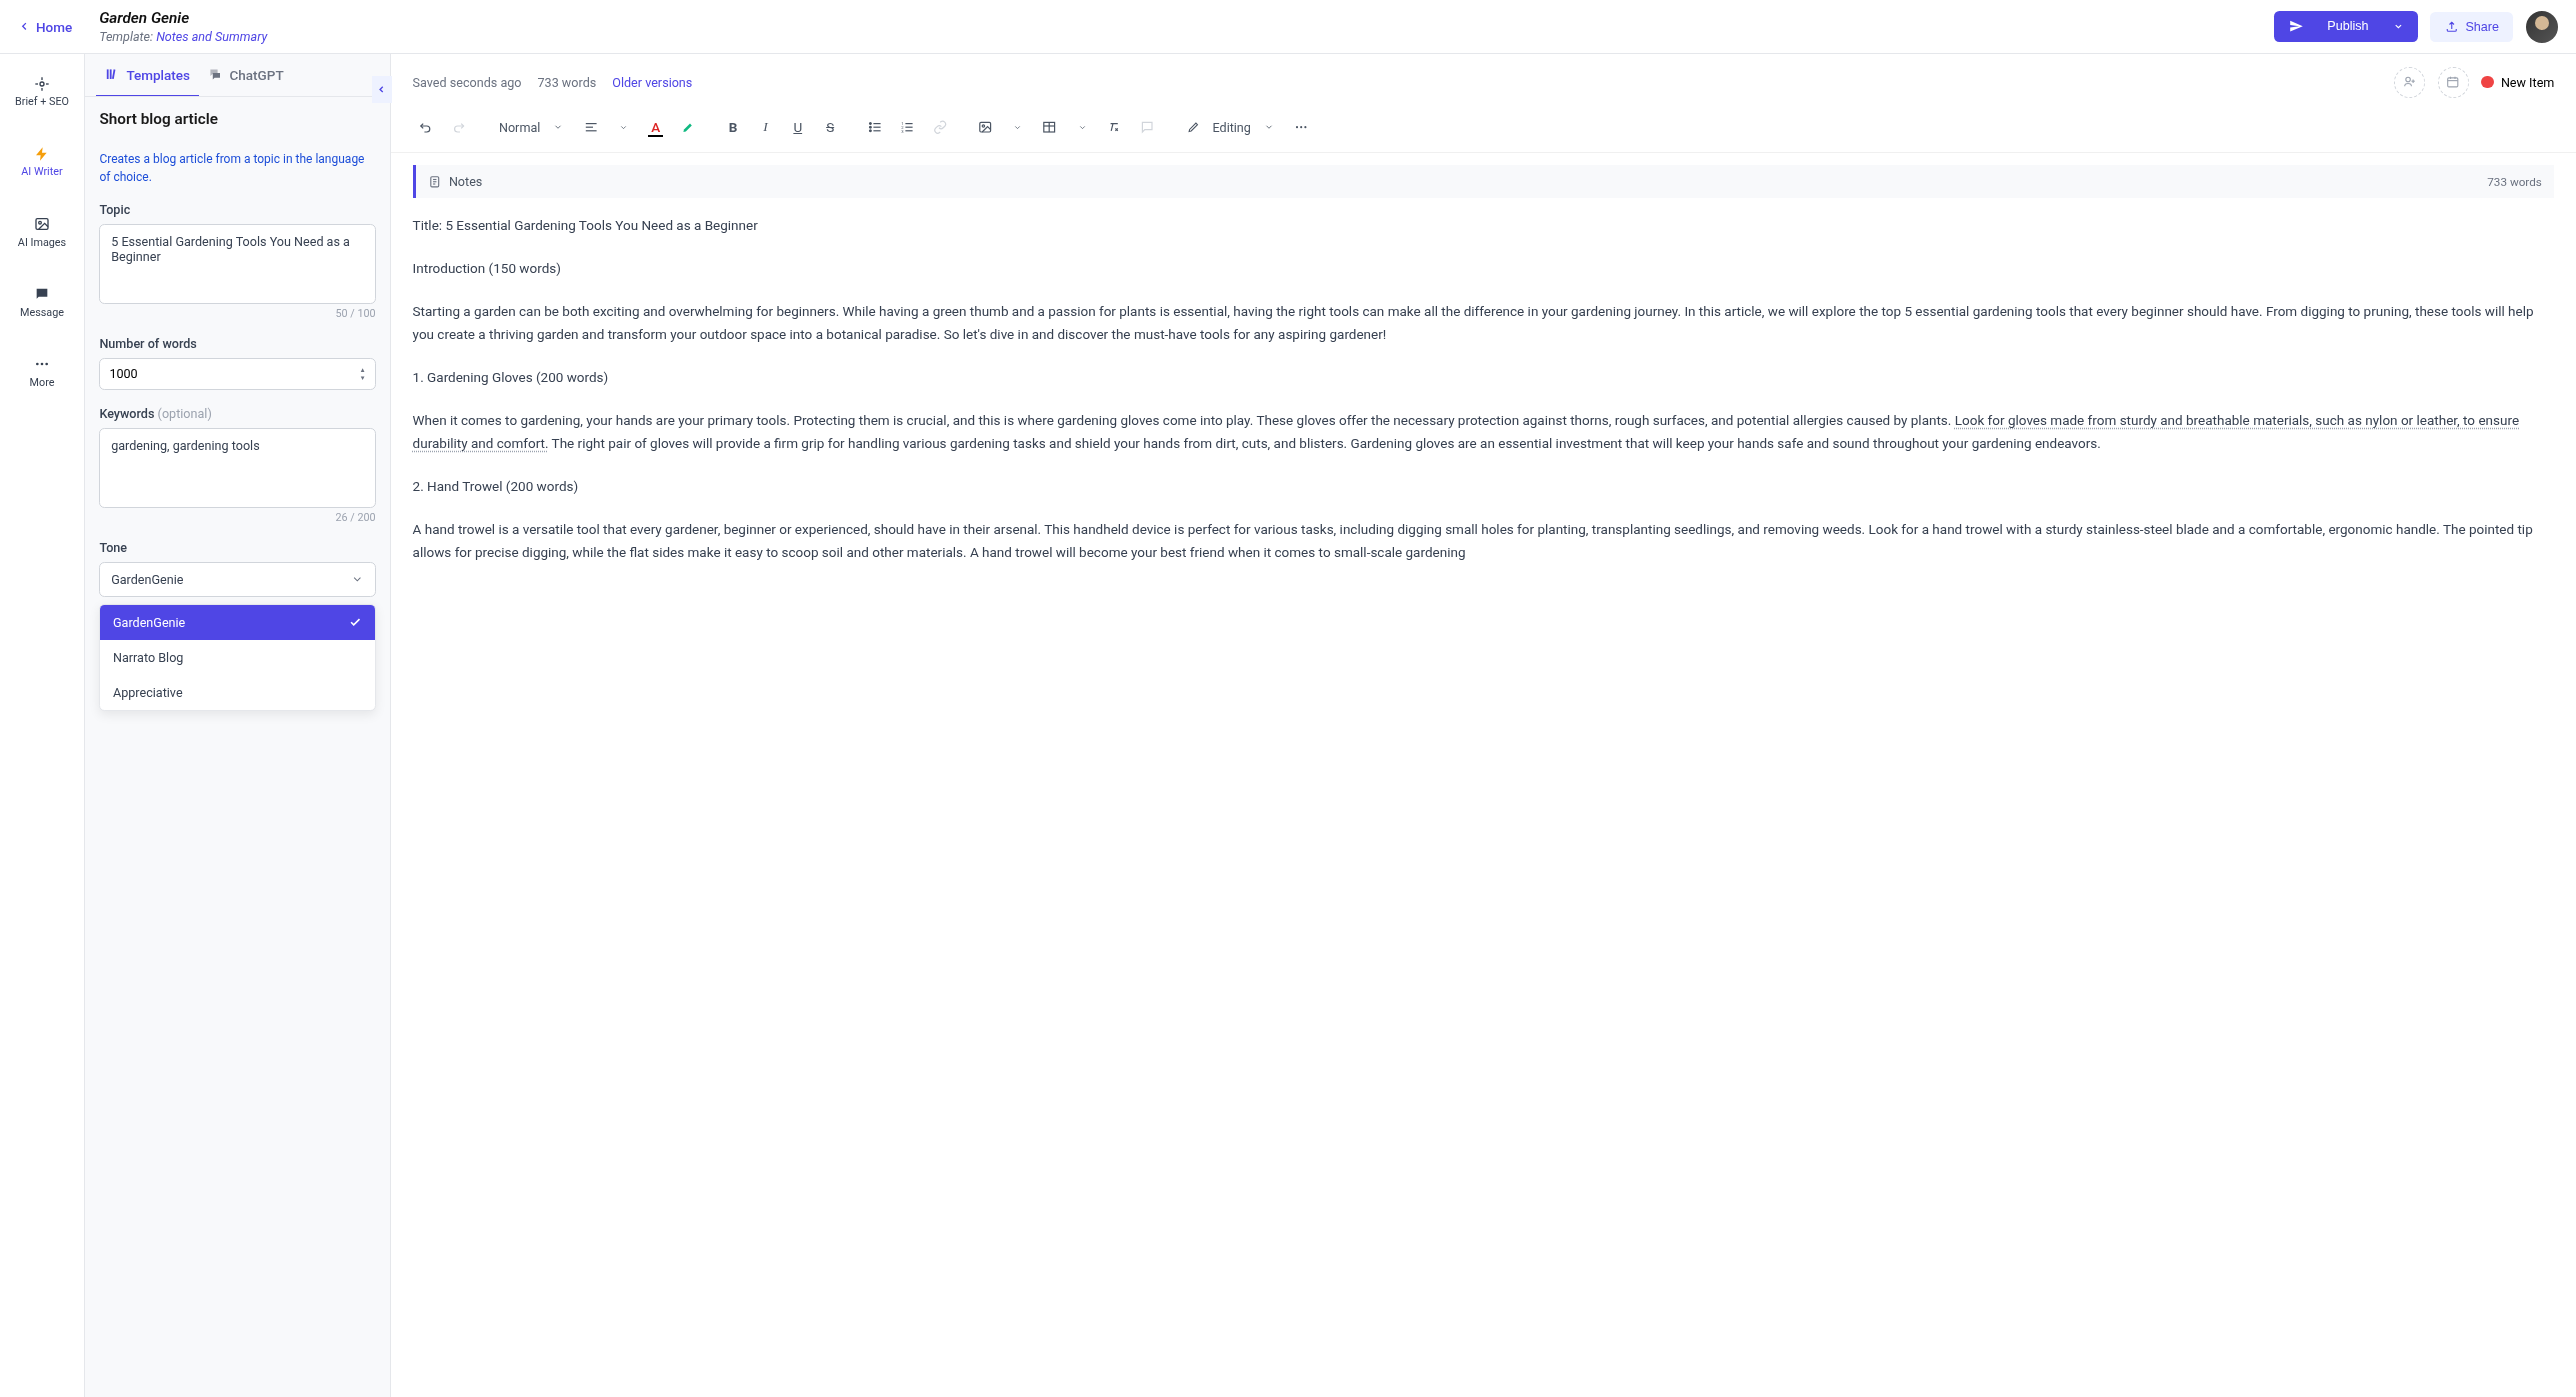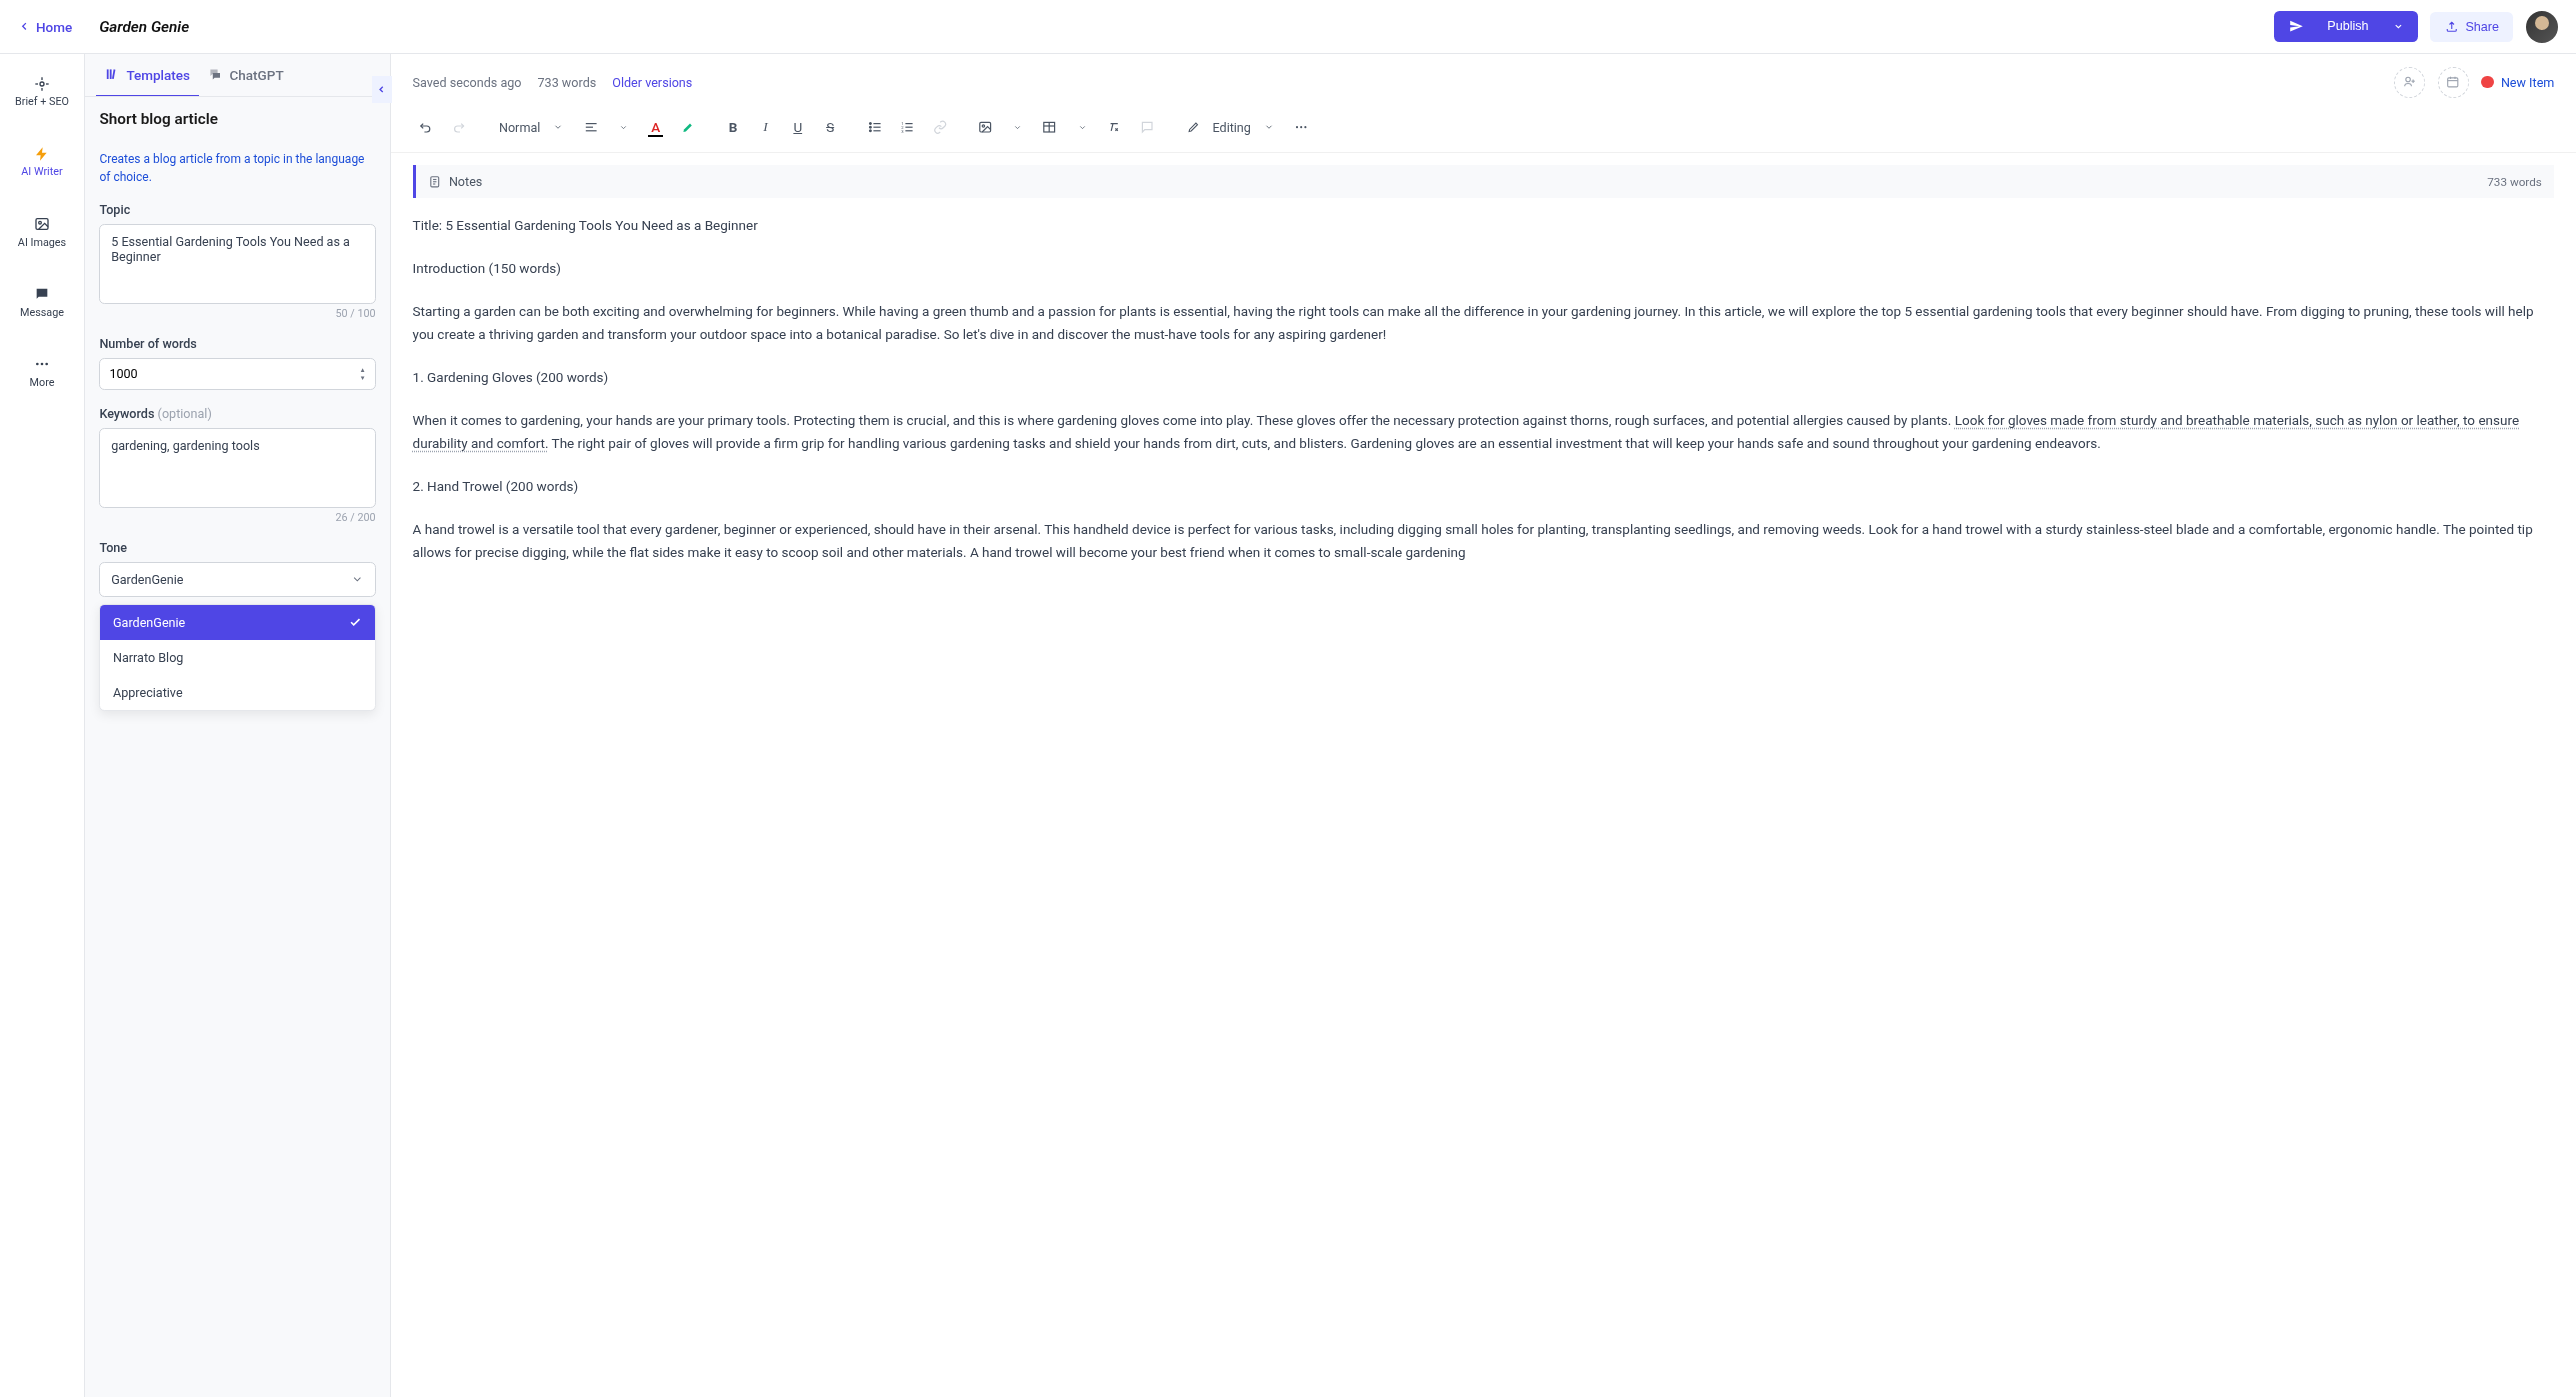--- a/index.html
+++ b/index.html
@@ -55,21 +55,21 @@
 .dropdown-item.selected { background: #4f46e5; color: #fff; }
 
 
 .editor-area { flex: 1; display: flex; flex-direction: column; overflow: hidden; }
 .editor-topbar { display: flex; align-items: center; padding: 12.6px 21.6px; gap: 16px; }
 .status-text { font-size: 12.6px; color: #6b7280; }
 .word-count { font-size: 12.6px; color: #6b7280; }
 .older-link { font-size: 12.6px; color: #4f46e5; cursor: pointer; }
 .topbar-right { margin-left: auto; display: flex; align-items: center; gap: 12.6px; }
 .ghost-circle { width: 31px; height: 31px; border: 0.9px dashed #d1d5db; border-radius: 50%; display: flex; align-items: center; justify-content: center; color: #9ca3af; }
-.new-item { display: flex; align-items: center; gap: 7.2px; font-size: 12.6px; color: #1d4ed8; text-align: center; }
+.new-item { display: flex; align-items: center; gap: 7.2px; font-size: 12.6px; color: #000000; text-align: center; }
 .new-item .dot { width: 12.6px; height: 12.6px; border-radius: 50%; background: #ef4444; }
 
 .toolbar { display: flex; align-items: center; padding: 3.6px 21.6px 10.8px; gap: 5.4px; border-bottom: 0.9px solid #f0f0f0; flex-wrap: wrap; }
 .tb-btn { width: 27px; height: 27px; display: inline-flex; align-items: center; justify-content: center; color: #4b5563; cursor: pointer; border-radius: 3.6px; }
 .tb-btn.disabled { color: #d1d5db; }
 .tb-select { display: inline-flex; align-items: center; gap: 12.6px; padding: 5.4px 9px; color: #4b5563; font-size: 12.6px; cursor: pointer; }
 .tb-text-color { position: relative; }
 .tb-text-color::after { content:""; position:absolute; bottom:3.6px; left:6.3px; right:6.3px; height:2.7px; background:#000; }
 .tb-sep { width: 7.2px; }
 
@@ -87,20 +87,23 @@
 
 <div class="top-header">
   <div class="home-link">
     <svg width="12.6" height="12.6" viewBox="0 0 24 24" fill="none" stroke="#4f46e5" stroke-width="2.5">
         <polyline points="15 18 9 12 15 6"></polyline>
       </svg>
     <span>Home</span>
   </div>
   <div class="title-block">
     <div class="title">Garden Genie</div>
+    <div class="subtitle">
+      <span>Template: </span><span class="link">Notes and Summary</span>
+    </div>
   </div>
   <div class="header-actions">
     <button class="btn btn-primary">
       <svg width="14.4" height="14.4" viewBox="0 0 24 24" fill="#fff">
           <path d="M2 21l21-9L2 3v7l15 2-15 2v7z"></path>
         </svg>
       <span>Publish</span>
       <svg width="10.8" height="10.8" viewBox="0 0 24 24" fill="none" stroke="#fff" stroke-width="2.5">
           <polyline points="6 9 12 15 18 9"></polyline>
         </svg>

